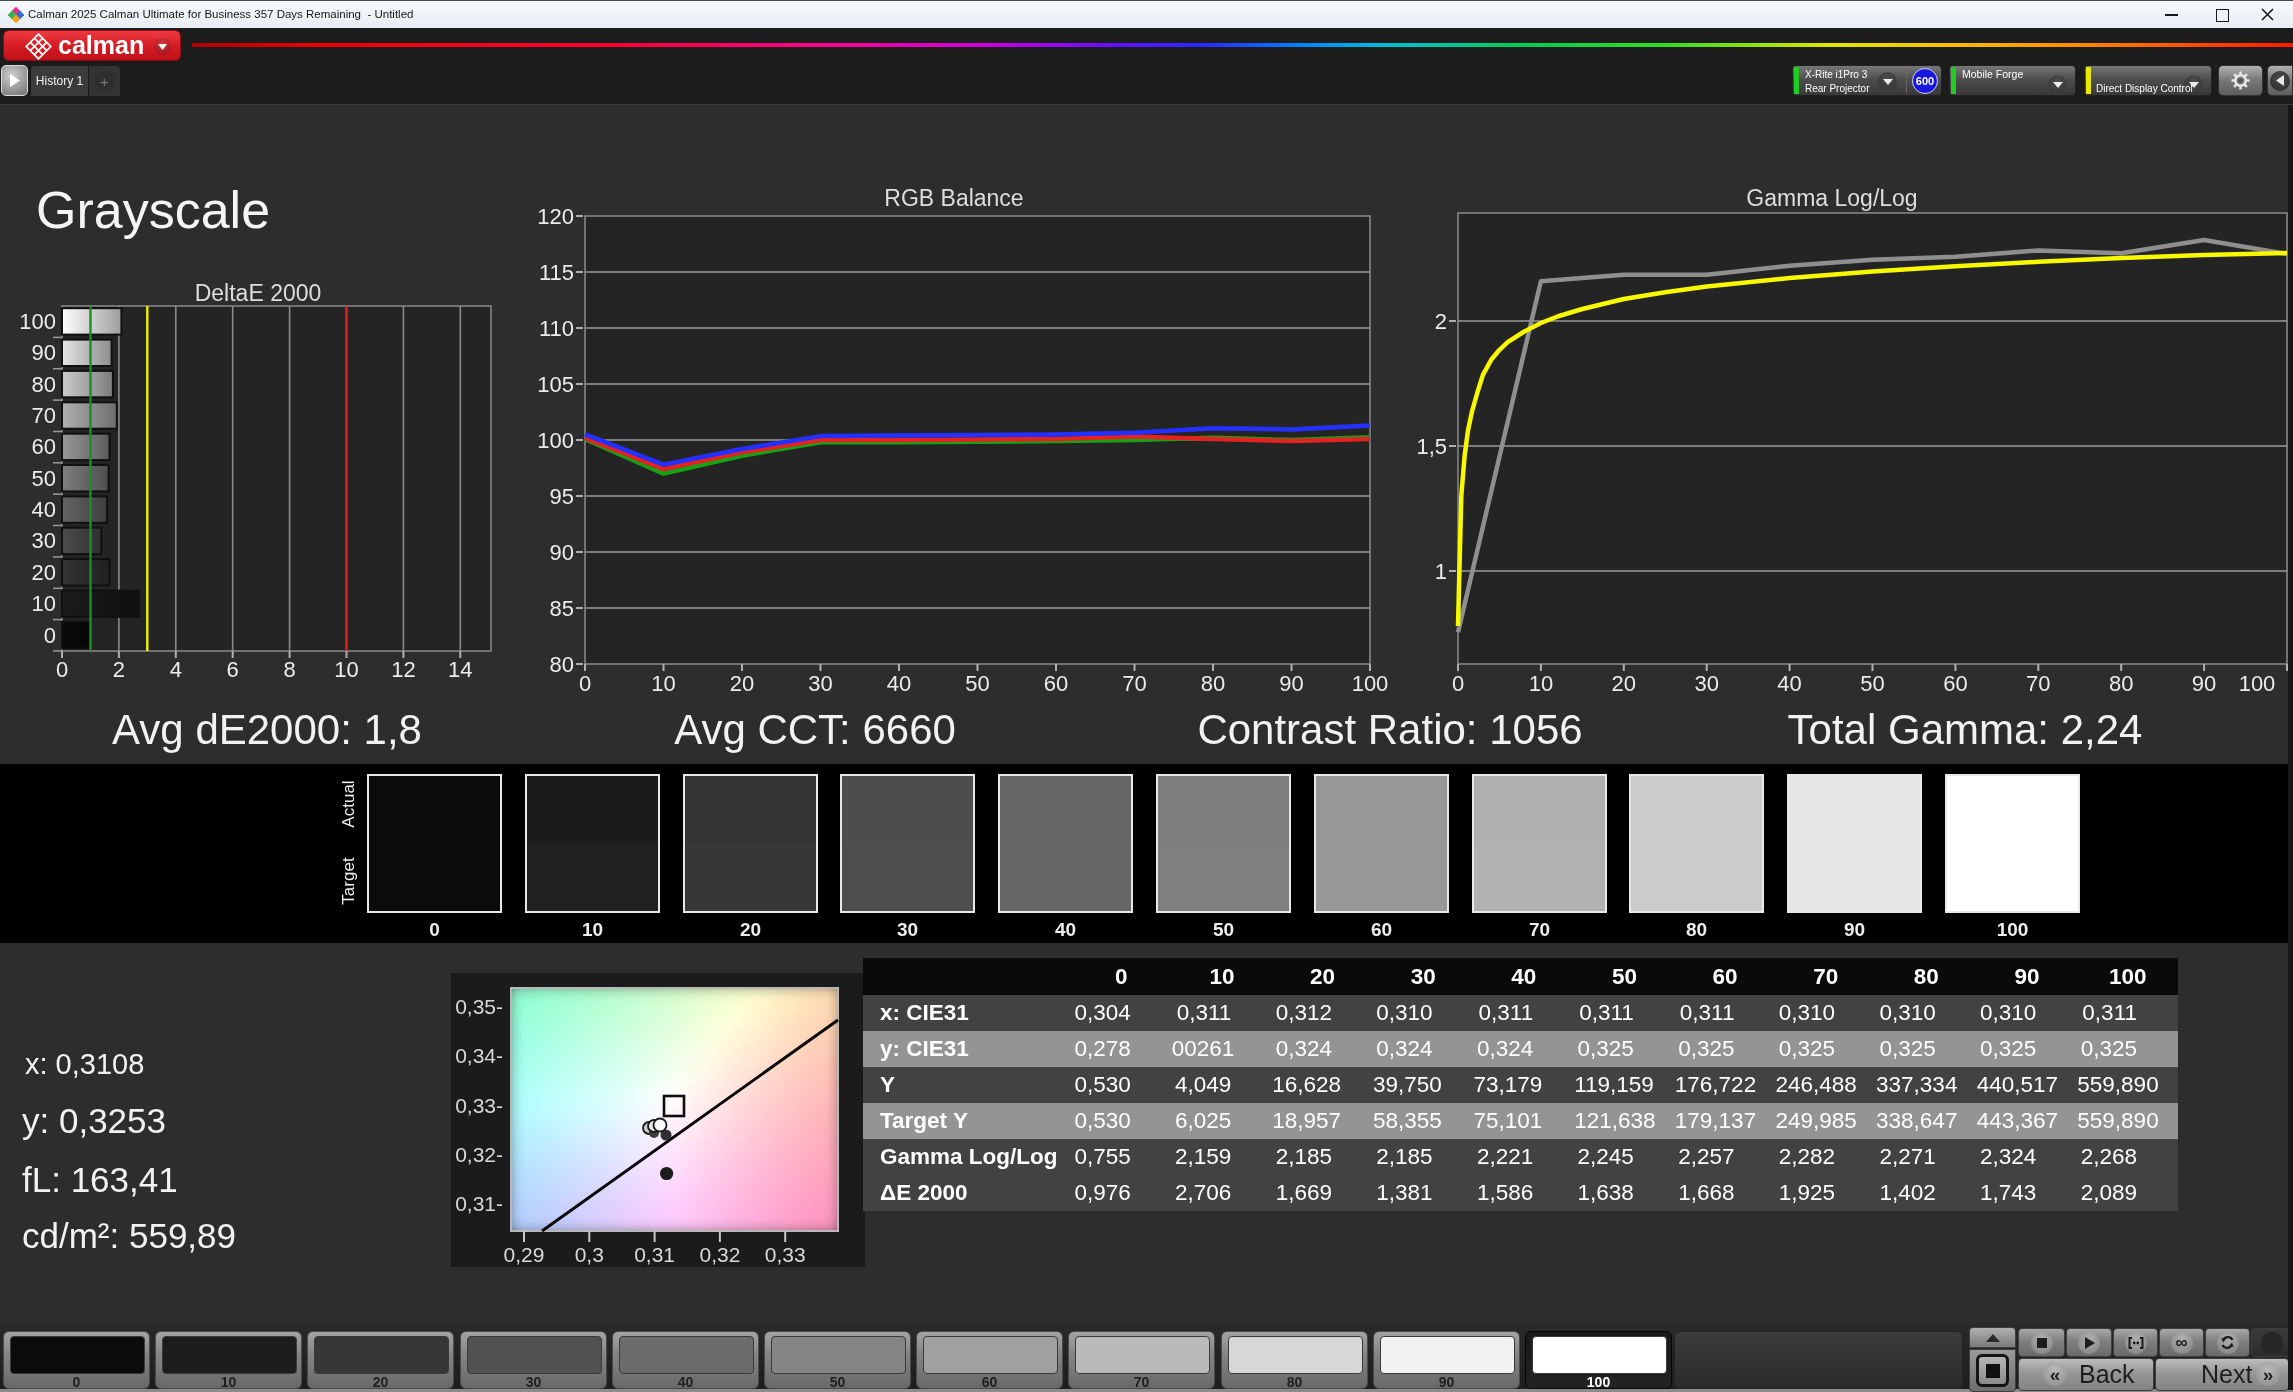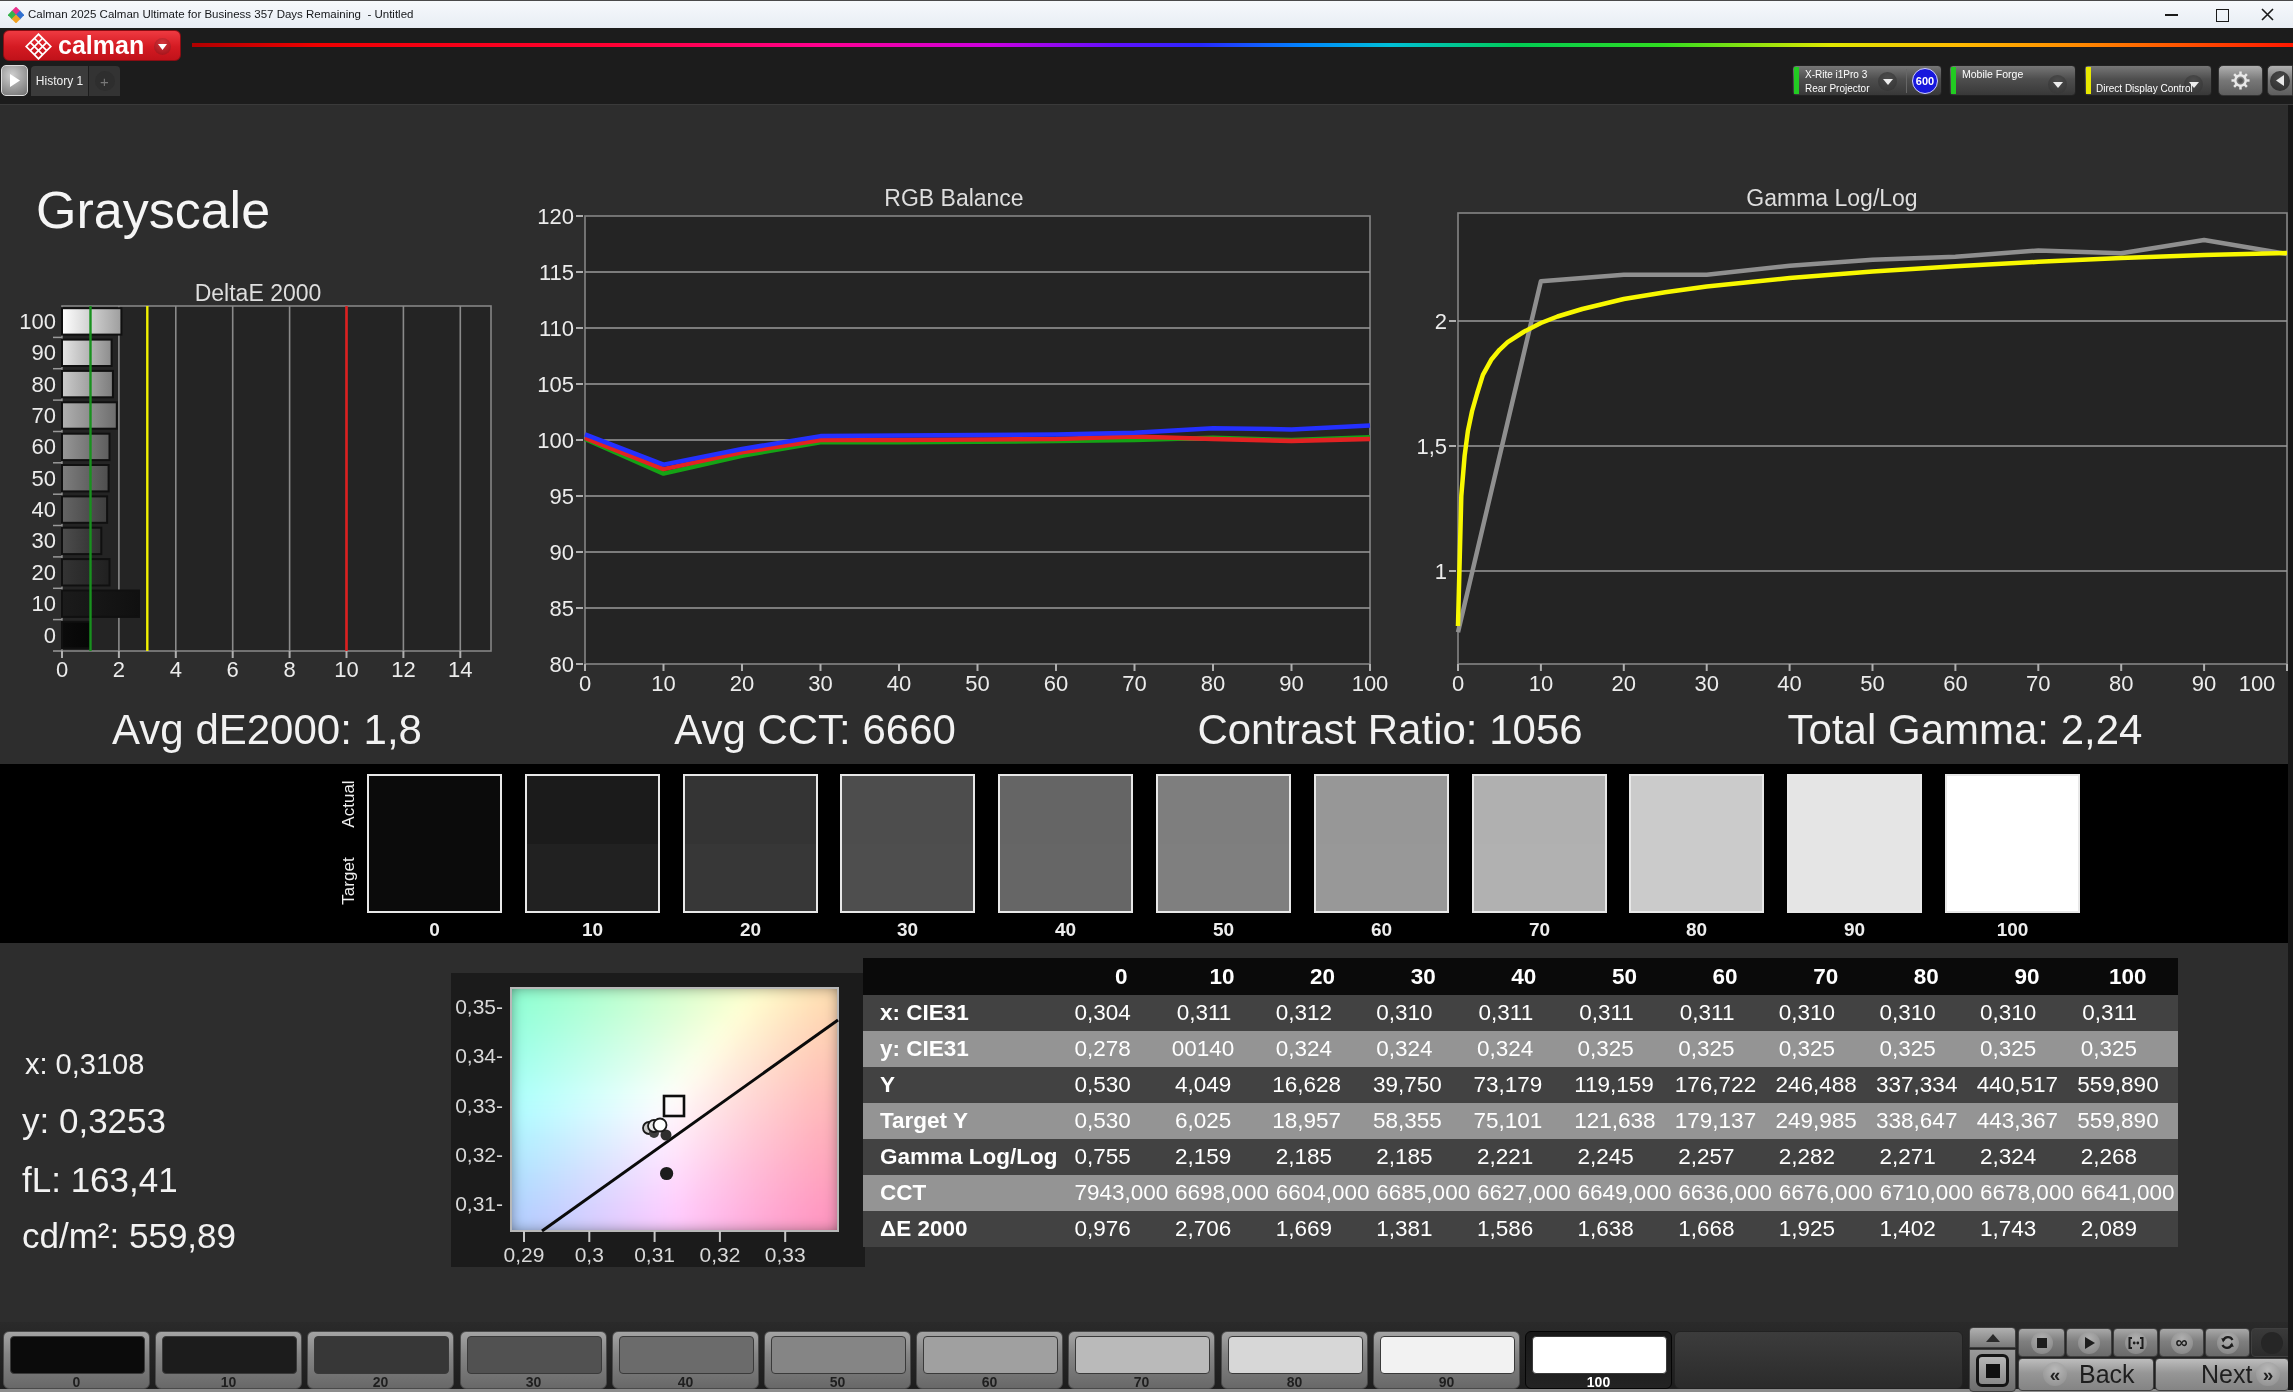--- a/index.html
+++ b/index.html
@@ -554,21 +554,21 @@
           <td>0,311</td>
           <td>0,311</td>
           <td>0,310</td>
           <td>0,310</td>
           <td>0,310</td>
           <td>0,311</td>
         </tr>
         <tr class="l">
           <td class="lab">y: CIE31</td>
           <td>0,278</td>
-          <td>00140</td>
+          <td>00261</td>
           <td>0,324</td>
           <td>0,324</td>
           <td>0,324</td>
           <td>0,325</td>
           <td>0,325</td>
           <td>0,325</td>
           <td>0,325</td>
           <td>0,325</td>
           <td>0,325</td>
         </tr>
@@ -607,34 +607,20 @@
           <td>2,185</td>
           <td>2,185</td>
           <td>2,221</td>
           <td>2,245</td>
           <td>2,257</td>
           <td>2,282</td>
           <td>2,271</td>
           <td>2,324</td>
           <td>2,268</td>
         </tr>
-        <tr class="l">
-          <td class="lab">CCT</td>
-          <td class="cct">7943,000</td>
-          <td class="cct">6698,000</td>
-          <td class="cct">6604,000</td>
-          <td class="cct">6685,000</td>
-          <td class="cct">6627,000</td>
-          <td class="cct">6649,000</td>
-          <td class="cct">6636,000</td>
-          <td class="cct">6676,000</td>
-          <td class="cct">6710,000</td>
-          <td class="cct">6678,000</td>
-          <td class="cct">6641,000</td>
-        </tr>
         <tr class="d">
           <td class="lab">ΔE 2000</td>
           <td>0,976</td>
           <td>2,706</td>
           <td>1,669</td>
           <td>1,381</td>
           <td>1,586</td>
           <td>1,638</td>
           <td>1,668</td>
           <td>1,925</td>

